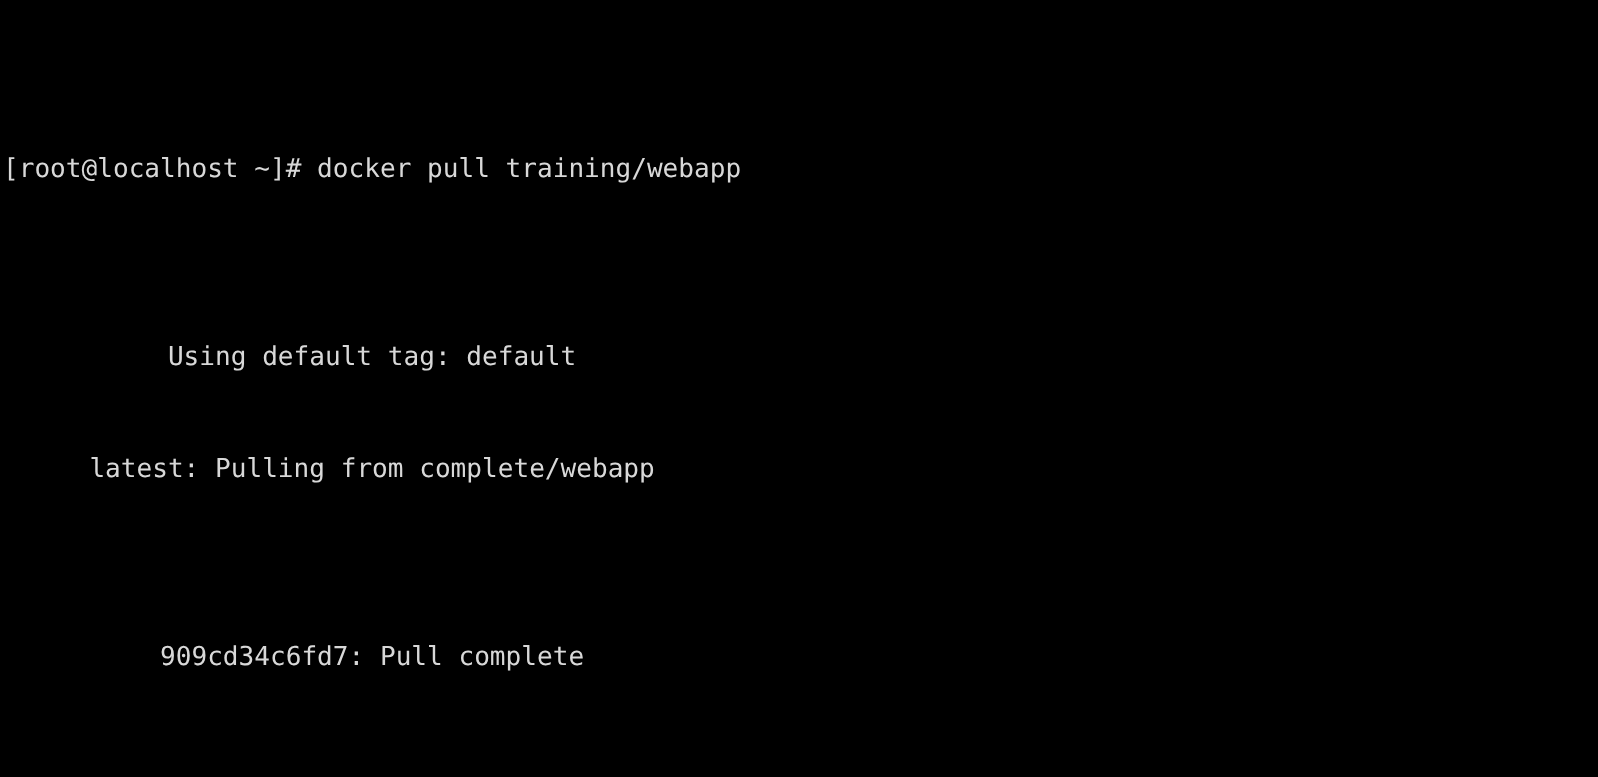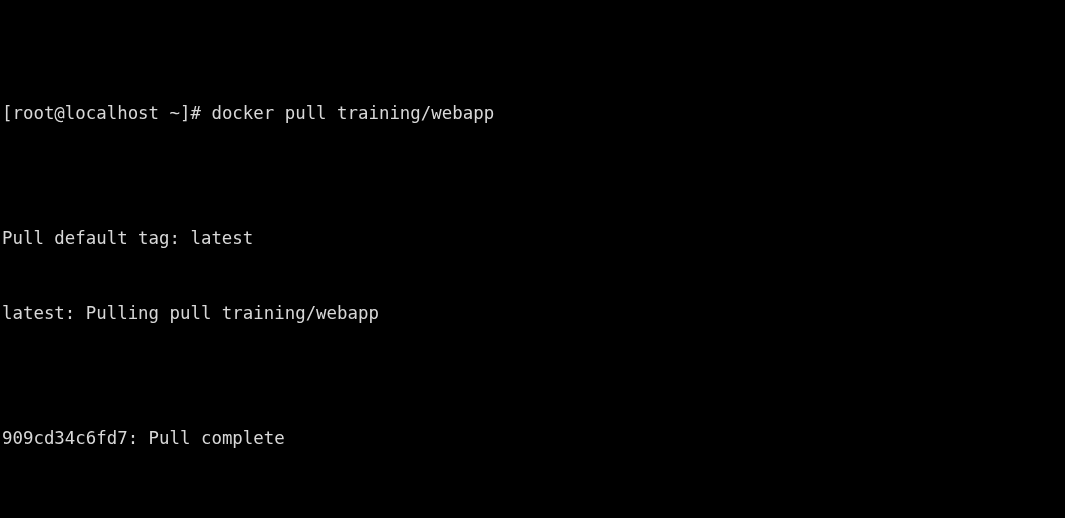--- a/index.html
+++ b/index.html
@@ -33,29 +33,29 @@
   }
   .prompt-line {
     height: 25px;
     position: relative;
     white-space: pre;
   }
 </style>
 </head>
 <body>
 
-<div id="terminal" style="background: rgb(0, 0, 0); color: rgb(216, 216, 216);">
+<div id="terminal" style="background: rgb(0, 0, 0); color: rgb(216, 216, 216); text-align: center;">
   <div id="screen">
 
     
     <div class="prompt-line"><span>[root@localhost ~]# </span><span>docker pull training/webapp</span></div>
 
     
-    <div class="line">Pull default tag: latest</div>
-    <div class="line">latest: Pulling pull training/webapp</div>
+    <div class="line">Using default tag: default</div>
+    <div class="line">latest: Pulling from complete/webapp</div>
 
 
     <div class="line"><span>909cd34c6fd7</span><span>: </span><span>Pull complete</span></div>
 
     
 
     
 
     
 

